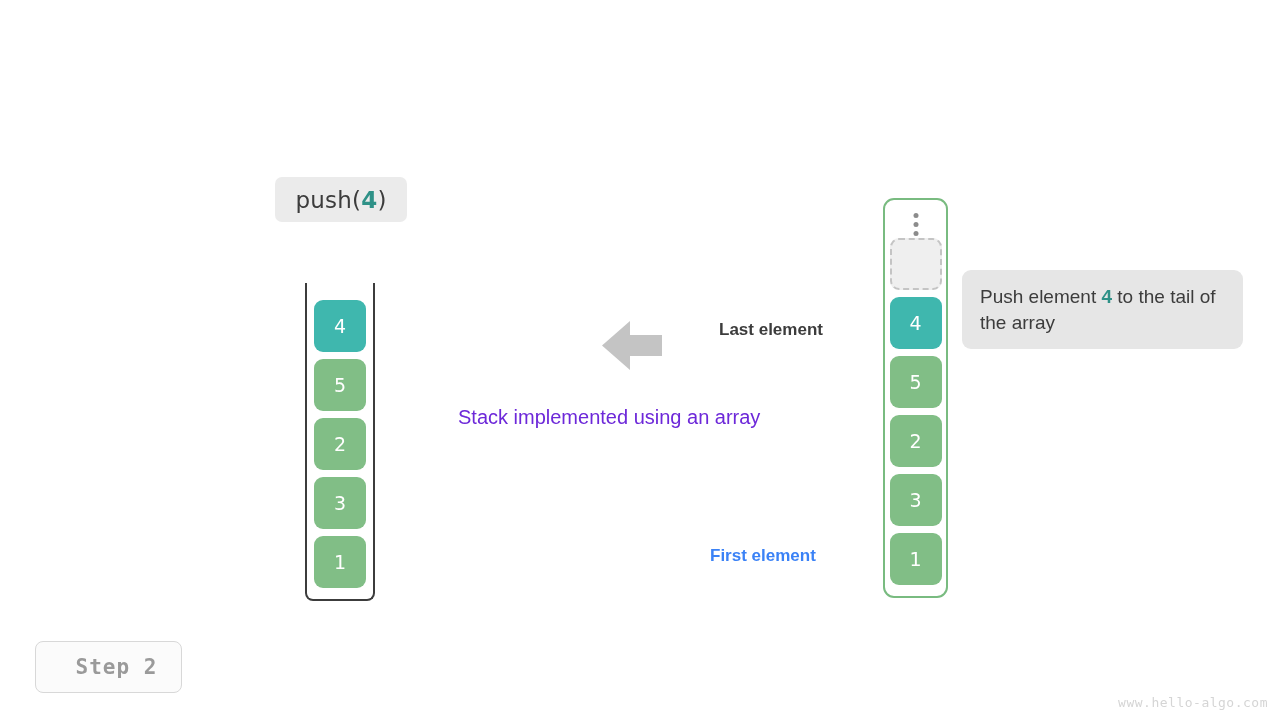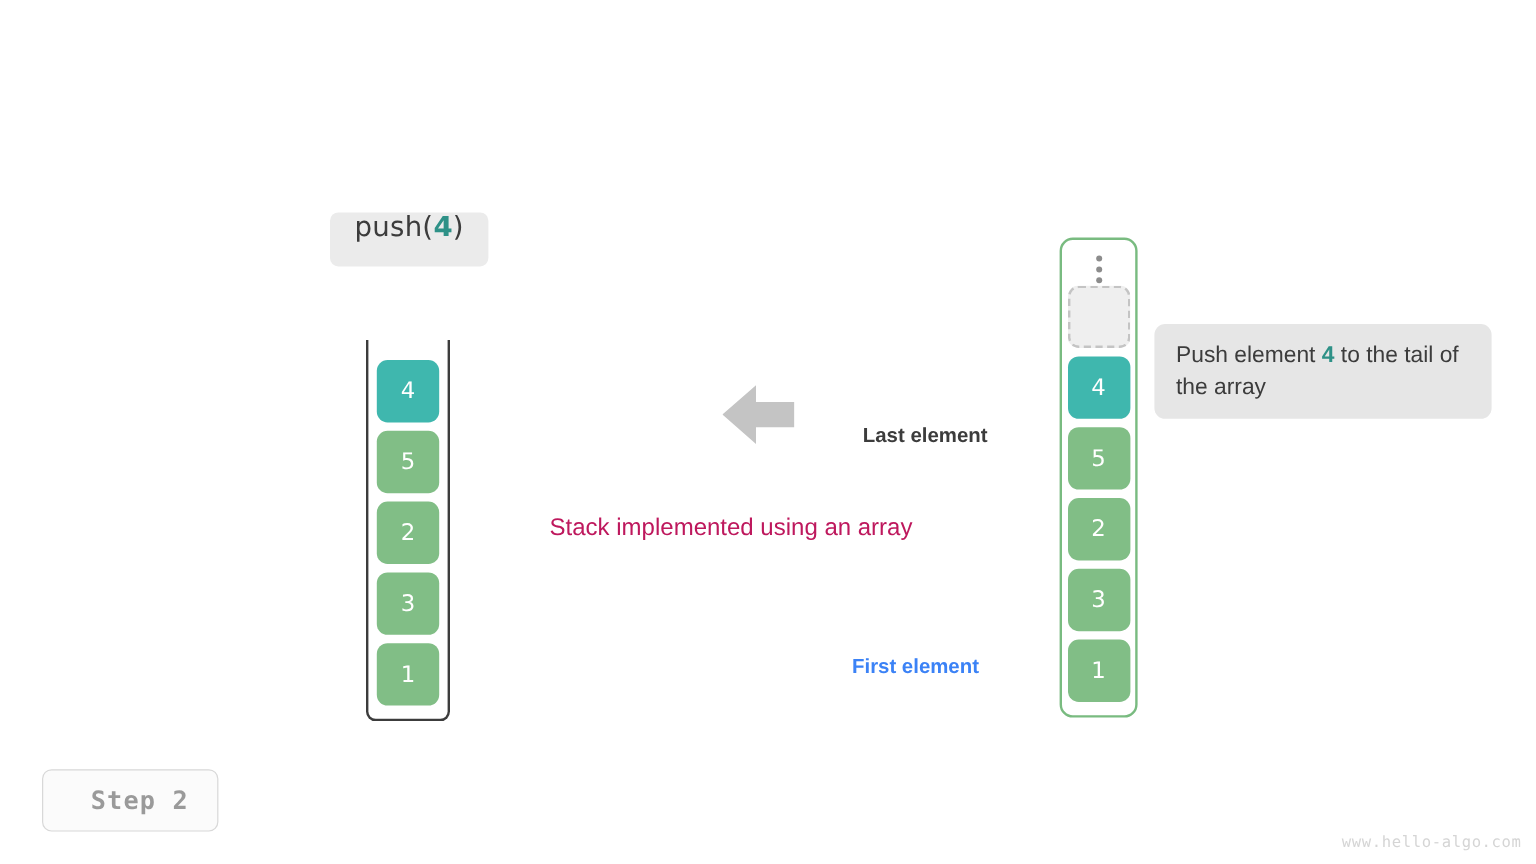--- a/index.html
+++ b/index.html
@@ -22,20 +22,21 @@
   
   .op-badge {
     position: absolute;
     left: 275px;
     top: 177px;
     width: 132px;
     height: 45px;
     background: #ebebeb;
     border-radius: 7px;
     display: flex;
+    align-items: center;
     justify-content: center;
     font-family: "DejaVu Sans", sans-serif;
     font-size: 23px;
     color: #3c3c3c;
     letter-spacing: 0.2px;
   }
   .op-badge .arg {
     color: #2e9187;
     font-weight: bold;
   }
@@ -108,37 +109,36 @@
   }
 
   .label-last {
     position: absolute;
     left: 719px;
     top: 320px;
     font-size: 17px;
     font-weight: bold;
     color: #3c3c3c;
     white-space: nowrap;
-    margin-top: 33px;
   }
   .label-first {
     position: absolute;
     left: 710px;
     top: 546px;
     font-size: 17px;
     font-weight: bold;
     color: #3b82f6;
     white-space: nowrap;
   }
   .caption-center {
     position: absolute;
     left: 458px;
-    top: 429px;
+    top: 406px;
     font-size: 20px;
-    color: #be185d;
+    color: #6d28d9;
     white-space: nowrap;
   }
 
   
   .array-wrap {
     position: absolute;
     left: 883px;
     top: 198px;
     width: 65px;
     height: 400px;

